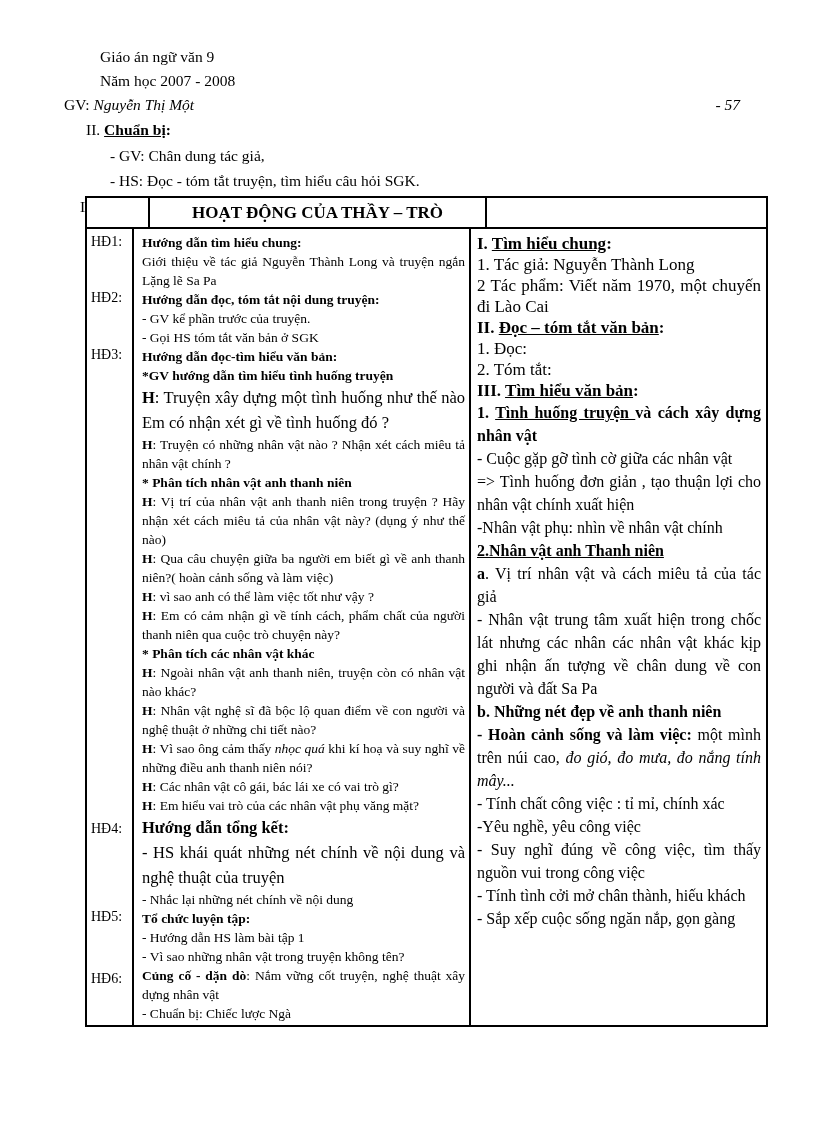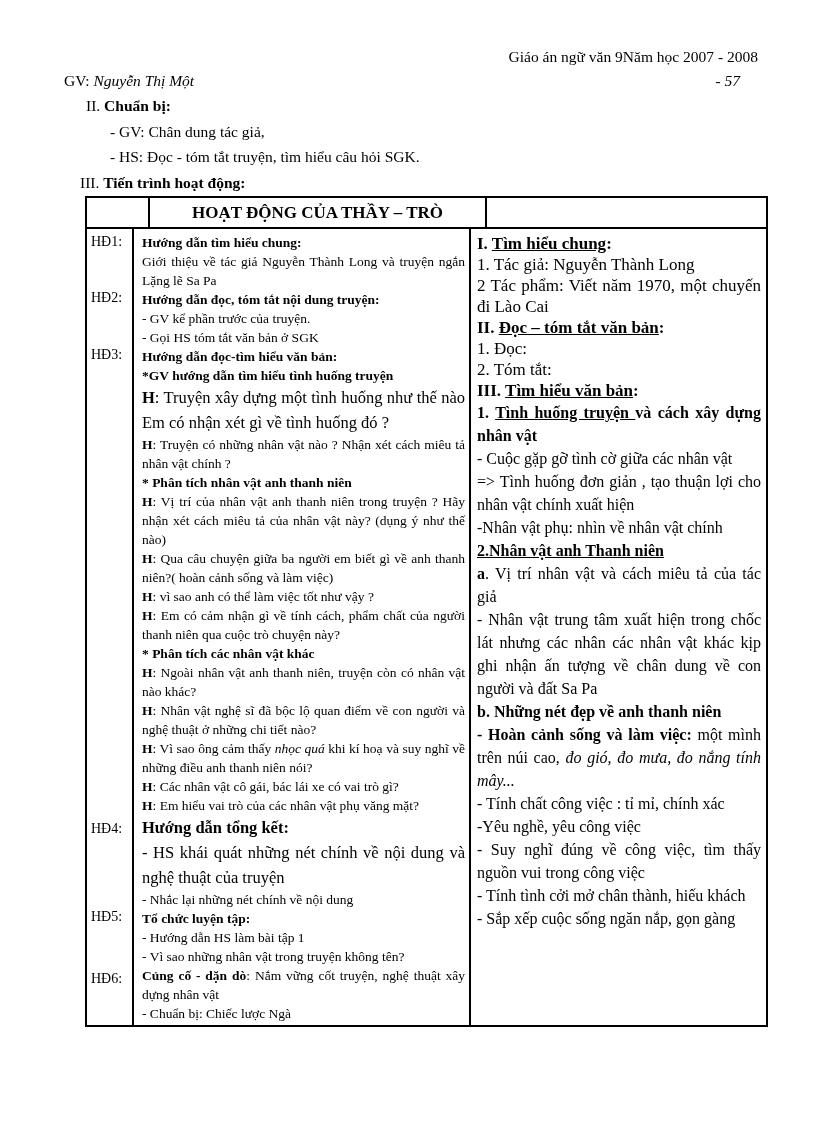--- a/index.html
+++ b/index.html
@@ -2,26 +2,26 @@
 <html><head>
 <meta charset="utf-8">
 <style>
   html,body{margin:0;padding:0;background:#fff;}
   body{width:816px;height:1123px;overflow:hidden;color:#000;
        font-family:"Liberation Serif","DejaVu Serif",serif;}
   .page{position:relative;width:816px;height:1123px;background:#fff;}
   .b{font-weight:bold}
   .i{font-style:italic}
   .u{text-decoration:underline}
-  .bu{font-weight:bold;}
+  .bu{font-weight:bold;text-decoration:underline}
 
   
   .hdr{padding-top:45px;}
-  .hrow1{display:flex;justify-content:flex-end;padding:0 58px 0 100px;
-         font-size:15.5px;line-height:24px;}
+  .hrow1{display:flex;justify-content:space-between;padding:0 58px 0 100px;
+         font-size:15.5px;line-height:24px;flex-direction:column;}
   .hrow2{display:flex;justify-content:space-between;padding:0 76px 0 64px;
          font-size:15.5px;line-height:24px;}
 
   
   .intro{font-size:15.5px;line-height:25.5px;}
   .l-sec2{margin-left:86px;}
   .l-prep{margin-left:110px;}
   .l-sec3{margin-left:80px;}
   .l-item7{margin-left:106px;}
   .numgap{display:inline-block;min-width:26px;}

